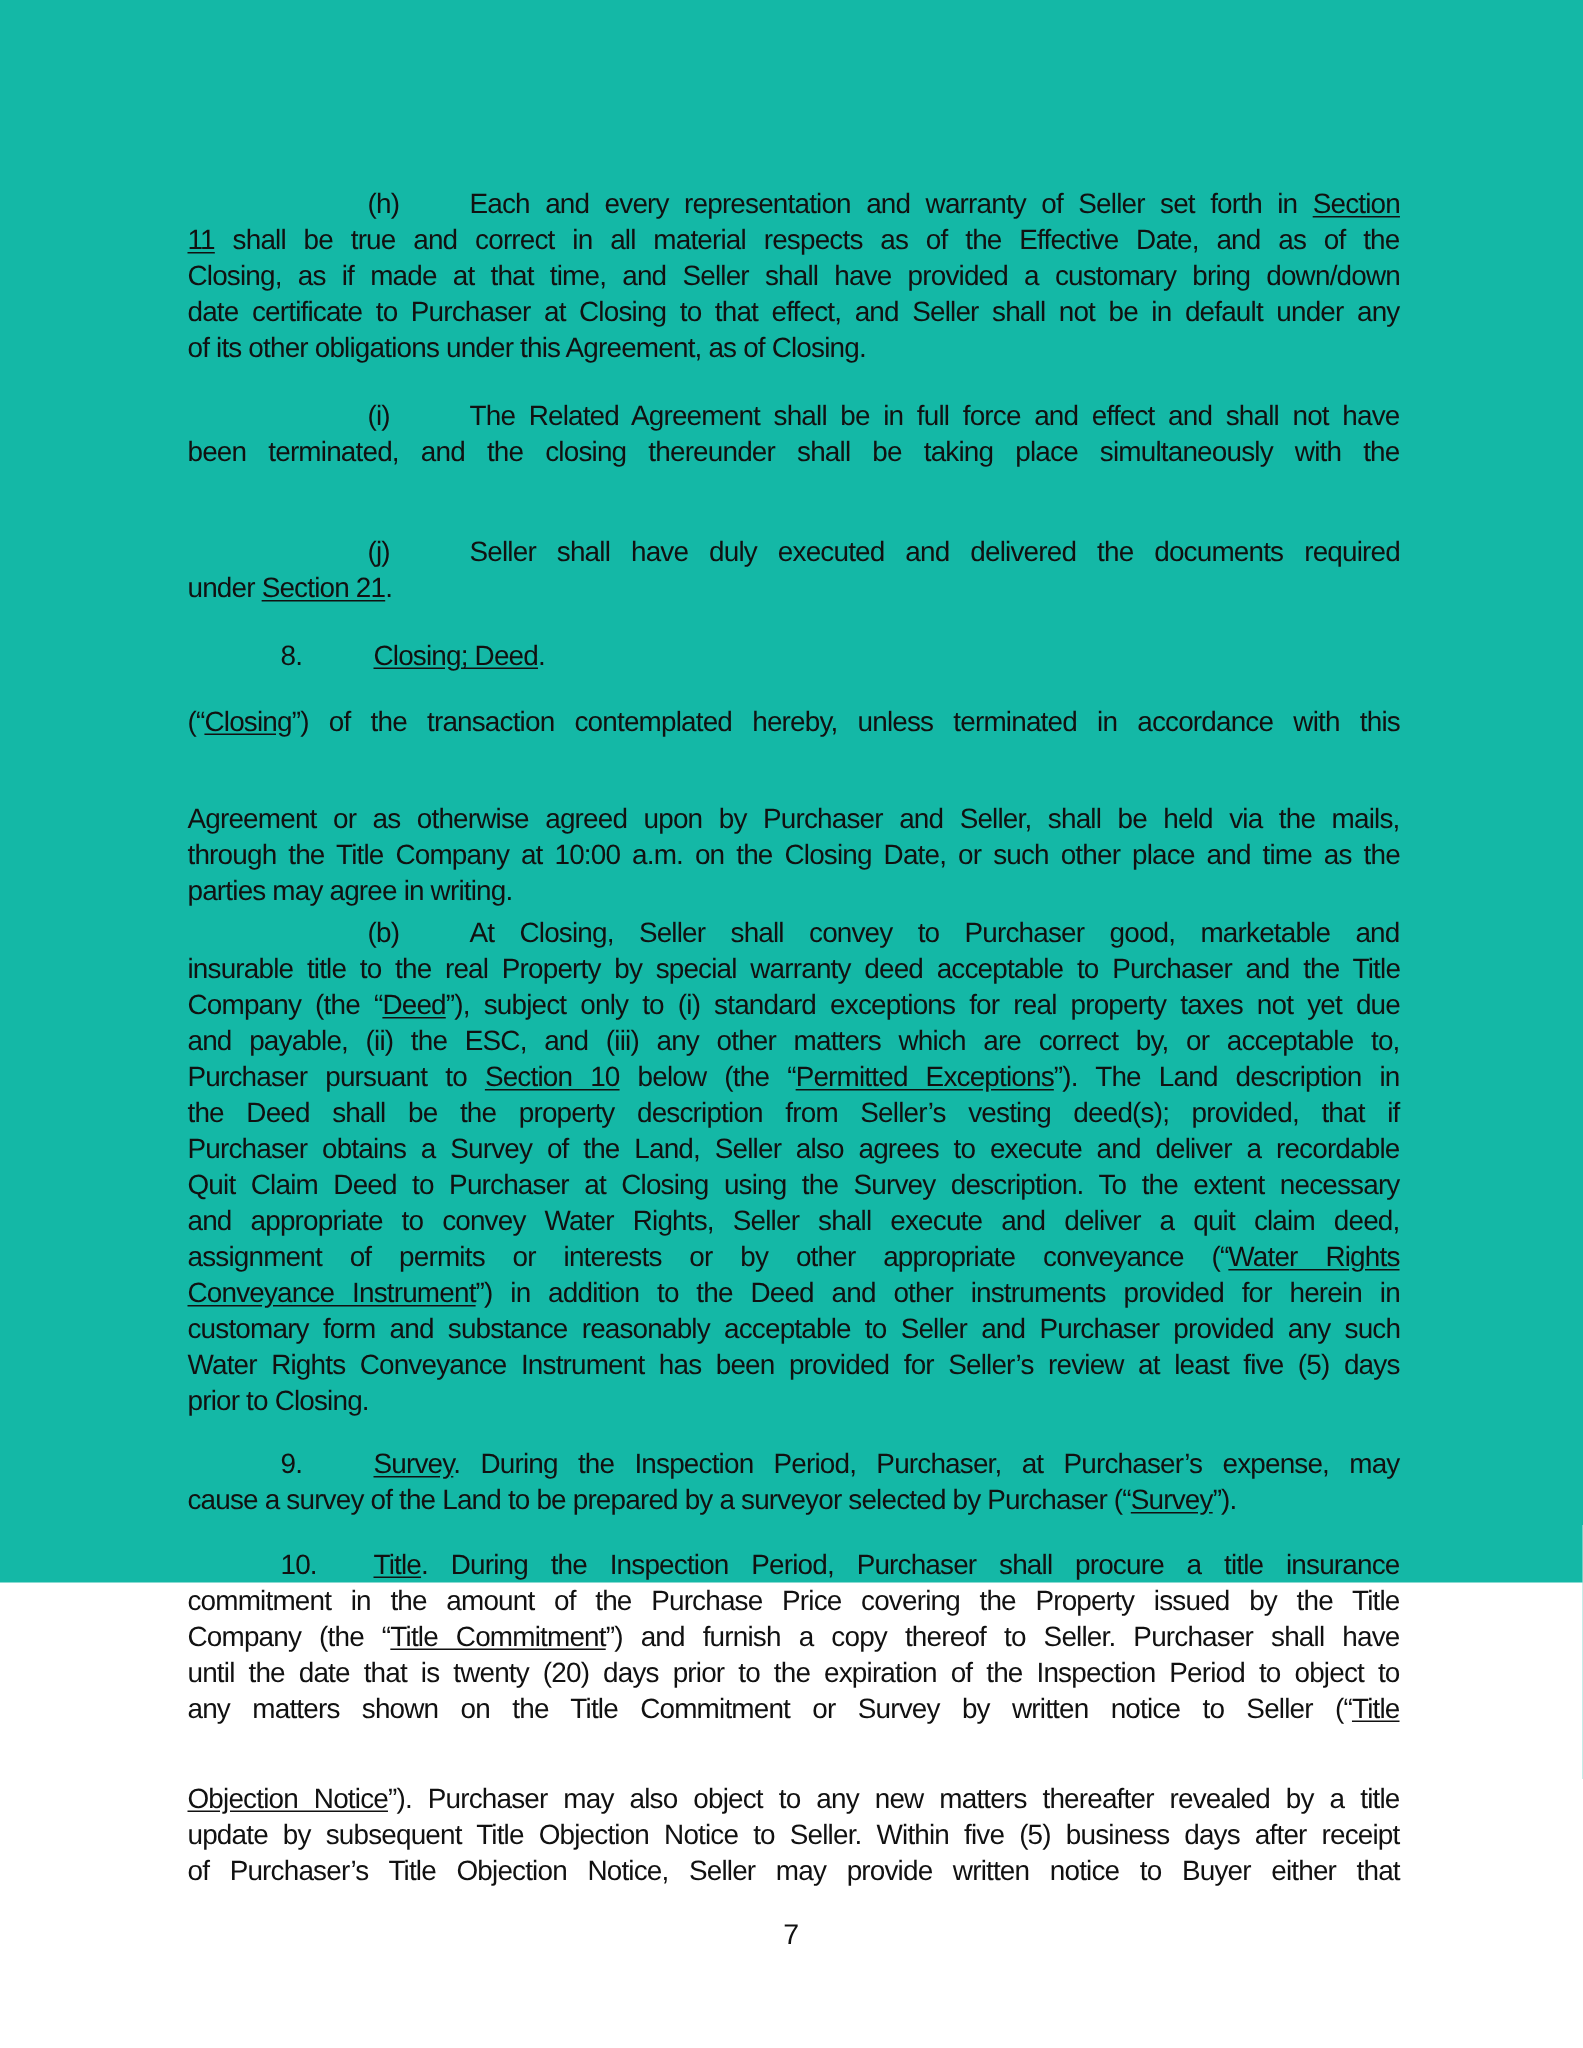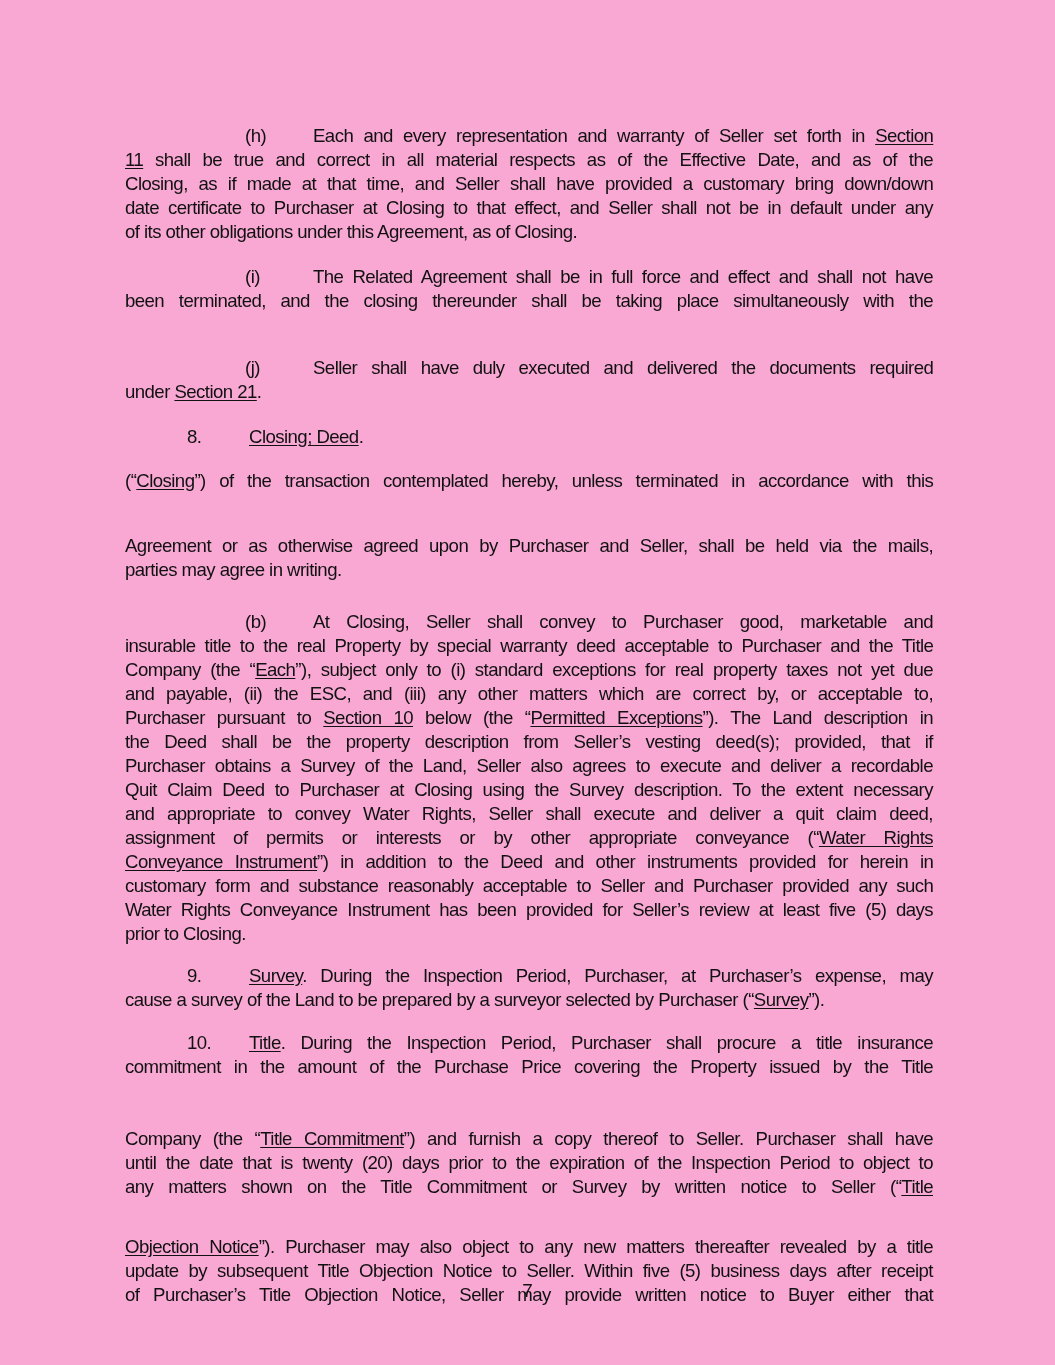--- a/index.html
+++ b/index.html
@@ -1,18 +1,18 @@
 <!DOCTYPE html>
 <html><head>
 <meta charset="utf-8">
 <style>
   html, body { margin: 0; padding: 0; background: #ffffff; }
   body { width: 1055px; height: 1365px; position: relative; overflow: hidden; }
   .page {
-    position: absolute; left: 0; top: 0; width: 1055px; height: 1365px; background: #f9a8d4;
+    position: absolute; left: 0; top: 0; width: 1055px; height: 1055px; background: #14b8a6;
     color: #111111;
     font-family: "Liberation Sans", sans-serif;
     text-decoration: underline;
   }
   .para {
     position: absolute;
     left: 125px;
     width: 808px;
     font-size: 18.6px;
     line-height: 24px;
@@ -56,27 +56,28 @@
     <span class="ln last" style="display: block;"><span>under </span><span class="u">Section 21</span><span>.</span></span>
   </div>
 
   <div class="heading" style="top:425px;left:187px">
     <span class="lbl" style="width:62px">8.</span><span class="u">Closing; Deed</span><span>.</span>
   </div>
 
   <div class="para" style="top:469px">
     <span class="ln" style="display: block; word-spacing: 8.81818px;"><span>(“</span><span class="u">Closing</span><span>”) of the transaction contemplated hereby, unless terminated in accordance with this</span></span>
     <span class="ln" style="display: block; word-spacing: 6.33333px; margin-top: 41px;">Agreement or as otherwise agreed upon by Purchaser and Seller, shall be held via the mails,</span>
+    <span class="ln" style="display: block; word-spacing: 3.33333px;">through the Title Company at 10:00 a.m. on the Closing Date, or such other place and time as the</span>
     <span class="ln last" style="display: block;">parties may agree in writing.</span>
   </div>
 
   <div class="para" style="top:610px">
     <span class="ln" style="display: block; word-spacing: 12.2222px;"><span style="display:inline-block;width:120px"></span><span class="lbl" style="width:68px">(b)</span><span>At Closing, Seller shall convey to Purchaser good, marketable and</span></span>
     <span class="ln" style="display: block; word-spacing: 4.46667px;">insurable title to the real Property by special warranty deed acceptable to Purchaser and the Title</span>
-    <span class="ln" style="display: block; word-spacing: 4.73333px;"><span>Company (the “</span><span class="u">Each</span><span>”), subject only to (i) standard exceptions for real property taxes not yet due</span></span>
+    <span class="ln" style="display: block; word-spacing: 4.73333px;"><span>Company (the “</span><span class="u">Deed</span><span>”), subject only to (i) standard exceptions for real property taxes not yet due</span></span>
     <span class="ln" style="display: block; word-spacing: 7px;">and payable, (ii) the ESC, and (iii) any other matters which are correct by, or acceptable to,</span>
     <span class="ln" style="display: block; word-spacing: 6.84615px;"><span>Purchaser pursuant to </span><span class="u">Section 10</span><span> below (the “</span><span class="u">Permitted Exceptions</span><span>”).  The Land description in</span></span>
     <span class="ln" style="display: block; word-spacing: 10.3846px;">the Deed shall be the property description from Seller’s vesting deed(s); provided, that if</span>
     <span class="ln" style="display: block; word-spacing: 5.2px;">Purchaser obtains a Survey of the Land, Seller also agrees to execute and deliver a recordable</span>
     <span class="ln" style="display: block; word-spacing: 5.26667px;">Quit Claim Deed to Purchaser at Closing using the Survey description.  To the extent necessary</span>
     <span class="ln" style="display: block; word-spacing: 8px;">and appropriate to convey Water Rights, Seller shall execute and deliver a quit claim deed,</span>
     <span class="ln" style="display: block; word-spacing: 13.9091px;"><span>assignment of permits or interests or by other appropriate conveyance (“</span><span class="u">Water Rights</span></span>
     <span class="ln" style="display: block; word-spacing: 7.23077px;"><span class="u">Conveyance Instrument</span><span>”) in addition to the Deed and other instruments provided for herein in</span></span>
     <span class="ln" style="display: block; word-spacing: 4.83333px;">customary form and substance reasonably acceptable to Seller and Purchaser provided any such</span>
     <span class="ln" style="display: block; word-spacing: 5px;">Water Rights Conveyance Instrument has been provided for Seller’s review at least five (5) days</span>
@@ -84,21 +85,21 @@
   </div>
 
   <div class="para" style="top:964px">
     <span class="ln" style="display: block; word-spacing: 8px;"><span style="display:inline-block;width:62px"></span><span class="lbl" style="width:62px">9.</span><span class="u">Survey</span><span>.  During the Inspection Period, Purchaser, at Purchaser’s expense, may</span></span>
     <span class="ln last" style="display: block;"><span>cause a survey of the Land to be prepared by a surveyor selected by Purchaser (“</span><span class="u">Survey</span><span>”).</span></span>
   </div>
 
   <div class="para" style="top:1031px">
     <span class="ln" style="display: block; word-spacing: 9.54545px;"><span style="display:inline-block;width:62px"></span><span class="lbl" style="width:62px">10.</span><span class="u">Title</span><span>.  During the Inspection Period, Purchaser shall procure a title insurance</span></span>
     <span class="ln" style="display: block; word-spacing: 8.42857px;">commitment in the amount of the Purchase Price covering the Property issued by the Title</span>
-    <span class="ln" style="display: block; word-spacing: 7.38462px; margin-top: 48px;"><span>Company (the “</span><span class="u">Title Commitment</span><span>”) and furnish a copy thereof to Seller. Purchaser shall have</span></span>
+    <span class="ln" style="display: block; word-spacing: 7.38462px;"><span>Company (the “</span><span class="u">Title Commitment</span><span>”) and furnish a copy thereof to Seller. Purchaser shall have</span></span>
     <span class="ln" style="display: block; word-spacing: 4.66667px;">until the date that is twenty (20) days prior to the expiration of the Inspection Period to object to</span>
     <span class="ln" style="display: block; word-spacing: 10.2143px;"><span>any matters shown on the Title Commitment or Survey by written notice to Seller (“</span><span class="u">Title</span></span>
     <span class="ln" style="display: block; word-spacing: 5.6px; margin-top: 36px;"><span class="u">Objection Notice</span><span>”).  Purchaser may also object to any new matters thereafter revealed by a title</span></span>
     <span class="ln" style="display: block; word-spacing: 5px;">update by subsequent Title Objection Notice to Seller.  Within five (5) business days after receipt</span>
     <span class="ln" style="display: block; word-spacing: 9.07692px;">of Purchaser’s Title Objection Notice, Seller may provide written notice to Buyer either that</span>
   </div>
 
   <div class="pagenum">7</div>
 </div>
 

